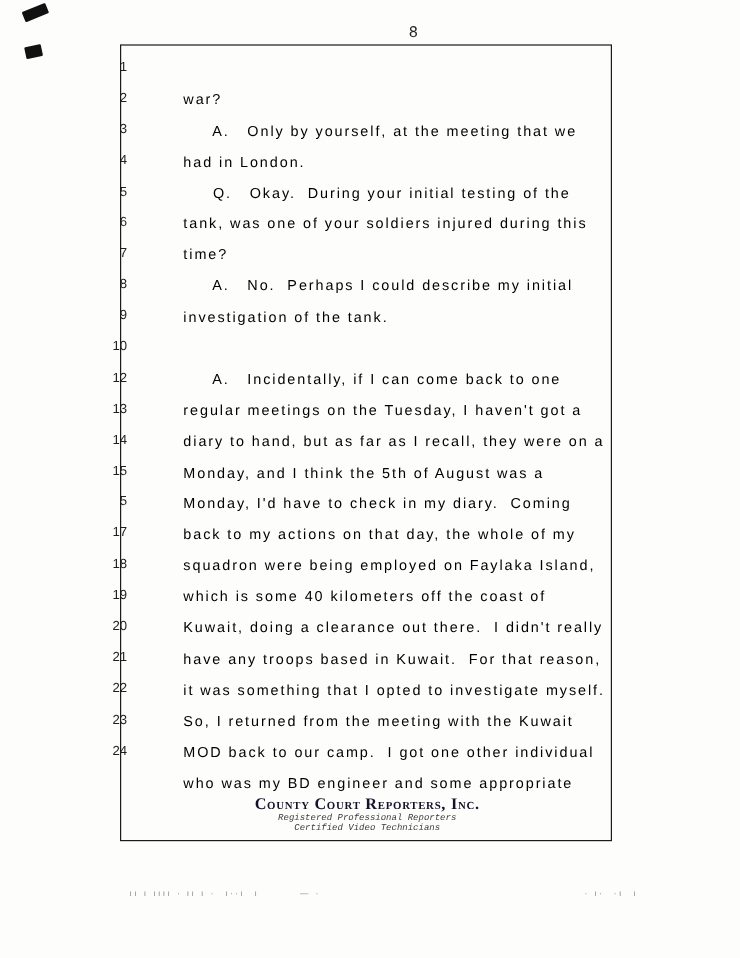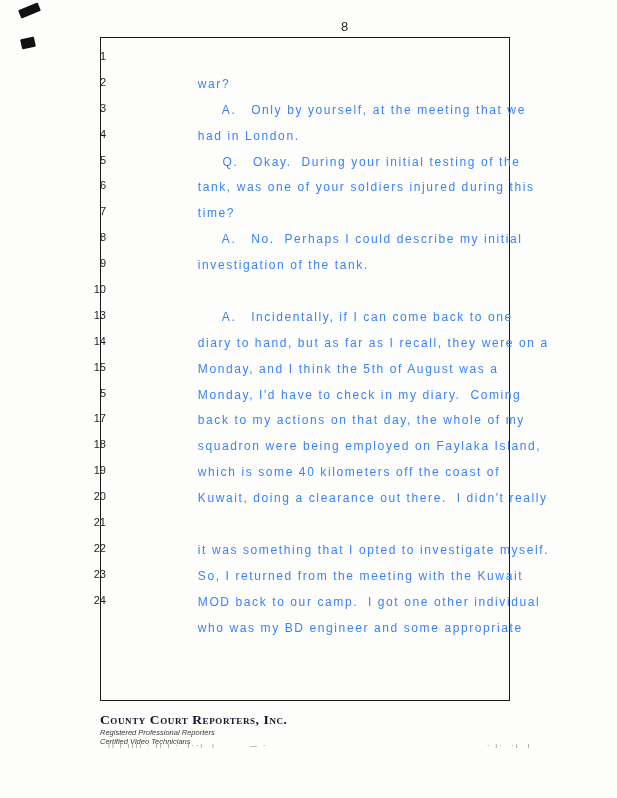--- a/index.html
+++ b/index.html
@@ -36,40 +36,39 @@
     position:relative;
     height:25.9px;line-height:25.9px;
     white-space:pre;
   }
   .line-num{
     position:absolute;left:-45px;top:0;width:16px;
     text-align:right;
     font-size:11px;color:#1f1f1f;letter-spacing:0;
   }
   .line-text{
-    font-size:12px;color:#3b82f6;
+    font-size:12px;color:#000000;
     letter-spacing:1.6px;
     white-space:pre;
-    margin-left:45px;
   }
 
   .footer{
-    position:absolute;left:100px;top:712px;width:412px;
-    text-align:left;color:#15152a;
+    position:absolute;left:100px;top:662px;width:412px;
+    text-align:center;color:#15152a;
   }
   .footer-company{
     font-family:"Liberation Serif",serif;
     font-variant:small-caps;
     font-weight:700;
     font-size:13.5px;
     letter-spacing:0.6px;
     color:#12122b;
   }
   .footer-tagline{
-    font-family:Liberation Sans, sans-serif;
+    font-family:Liberation Mono, monospace;
     font-style:italic;
     font-size:7.5px;
     line-height:9px;
     color:#3a3a3a;
   }
 
   .smudge{
     position:absolute;top:742px;
     font-size:7px;color:#8a8a8a;letter-spacing:2px;
     filter:blur(0.5px);
@@ -125,20 +124,23 @@
 
   <div class="line">
     <span class="line-num">9</span>
   </div>
 
   <div class="line">
     <span class="line-num">10</span><span class="line-text">     A.   Incidentally, if I can come back to one</span>
   </div>
 
 
+  <div class="line">
+    <span class="line-num">12</span><span class="line-text">regular meetings on the Tuesday, I haven't got a</span>
+  </div>
 
   <div class="line">
     <span class="line-num">13</span><span class="line-text">diary to hand, but as far as I recall, they were on a</span>
   </div>
 
   <div class="line">
     <span class="line-num">14</span><span class="line-text">Monday, and I think the 5th of August was a</span>
   </div>
 
   <div class="line">
@@ -155,21 +157,21 @@
 
   <div class="line">
     <span class="line-num">18</span><span class="line-text">which is some 40 kilometers off the coast of</span>
   </div>
 
   <div class="line">
     <span class="line-num">19</span><span class="line-text">Kuwait, doing a clearance out there.  I didn't really</span>
   </div>
 
   <div class="line">
-    <span class="line-num">20</span>
+    <span class="line-num">20</span><span class="line-text">have any troops based in Kuwait.  For that reason,</span>
   </div>
 
   <div class="line">
     <span class="line-num">21</span><span class="line-text">it was something that I opted to investigate myself.</span>
   </div>
 
   <div class="line">
     <span class="line-num">22</span><span class="line-text">So, I returned from the meeting with the Kuwait</span>
   </div>
 

